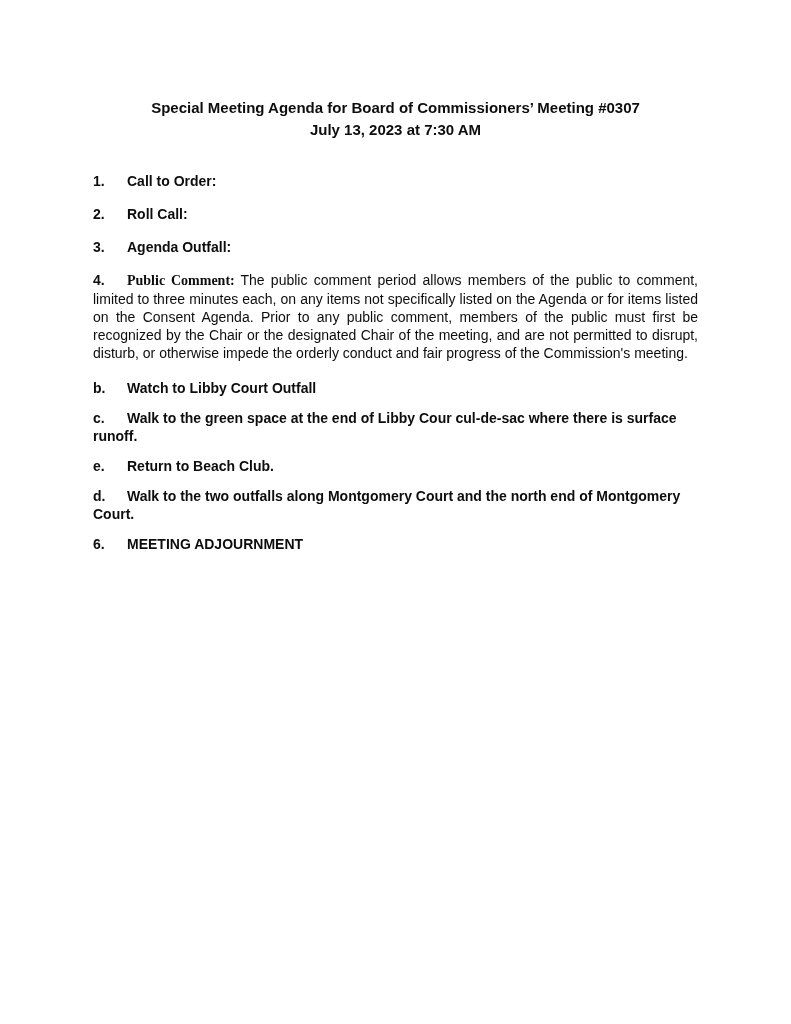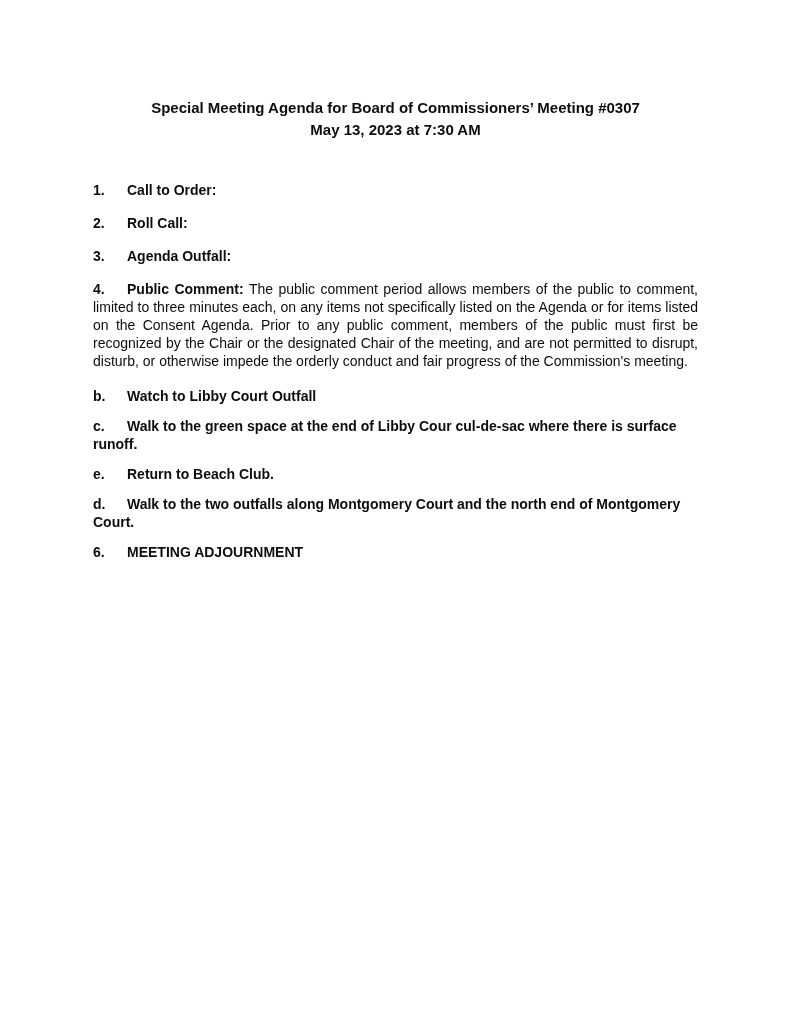--- a/index.html
+++ b/index.html
@@ -24,21 +24,21 @@
   }
   .doc-title, .doc-subtitle {
     margin: 0;
     text-align: center;
     font-size: 15px;
     line-height: 22px;
     font-weight: 700;
     color: #0d0d0d;
   }
   .agenda {
-    margin-top: 40px;
+    margin-top: 31px;
   }
   .agenda-item {
     margin: 0 0 12px 0;
     font-size: 14px;
     line-height: 18px;
   }
   .agenda-item.heading {
     font-weight: 700;
     margin-bottom: 15px;
   }
@@ -51,20 +51,21 @@
     text-align: justify;
     margin-bottom: 17px;
   }
   .marker {
     display: inline-block;
     width: 34px;
     font-weight: 700;
   }
   .lead {
     font-weight: 700;
+    font-family: Liberation Serif, serif;
   }
   .footer {
     position: absolute;
     left: 93px;
     right: 91px;
     top: 944px;
     display: flex;
     justify-content: space-between;
     align-items: baseline;
     font-size: 14px;
@@ -81,21 +82,21 @@
     margin-left: 7px;
     font-weight: 700;
   }
 </style>
 </head>
 <body>
 
 <div class="page">
   <div class="content">
     <h1 class="doc-title">Special Meeting Agenda for Board of Commissioners’ Meeting #0307</h1>
-    <h2 class="doc-subtitle">May 13, 2023 at 7:30 AM</h2>
+    <h2 class="doc-subtitle">July 13, 2023 at 7:30 AM</h2>
     <div class="agenda">
         <p class="agenda-item heading"><span class="marker">1.</span><span class="item-text">Call to Order:</span></p>
         <p class="agenda-item heading"><span class="marker">2.</span><span class="item-text">Roll Call:</span></p>
         <p class="agenda-item heading"><span class="marker">3.</span><span class="item-text">Agenda Outfall:</span></p>
         <p class="agenda-item paragraph"><span class="marker">4.</span><span class="lead">Public Comment: </span><span class="item-text">The public comment period allows members of the public to comment, limited to three minutes each, on any items not specifically listed on the Agenda or for items listed on the Consent Agenda. Prior to any public comment, members of the public must first be recognized by the Chair or the designated Chair of the meeting, and are not permitted to disrupt, disturb, or otherwise impede the orderly conduct and fair progress of the Commission's meeting.</span></p>
         <p class="agenda-item bold-item"><span class="marker">b.</span><span class="item-text">Watch to Libby Court Outfall</span></p>
         <p class="agenda-item bold-item"><span class="marker">c.</span><span class="item-text">Walk to the green space at the end of Libby Cour cul-de-sac where there is surface runoff.</span></p>
         <p class="agenda-item bold-item"><span class="marker">e.</span><span class="item-text">Return to Beach Club.</span></p>
         <p class="agenda-item bold-item"><span class="marker">d.</span><span class="item-text">Walk to the two outfalls along Montgomery Court and the north end of Montgomery Court.</span></p>
         <p class="agenda-item bold-item"><span class="marker">6.</span><span class="item-text">MEETING ADJOURNMENT</span></p>

